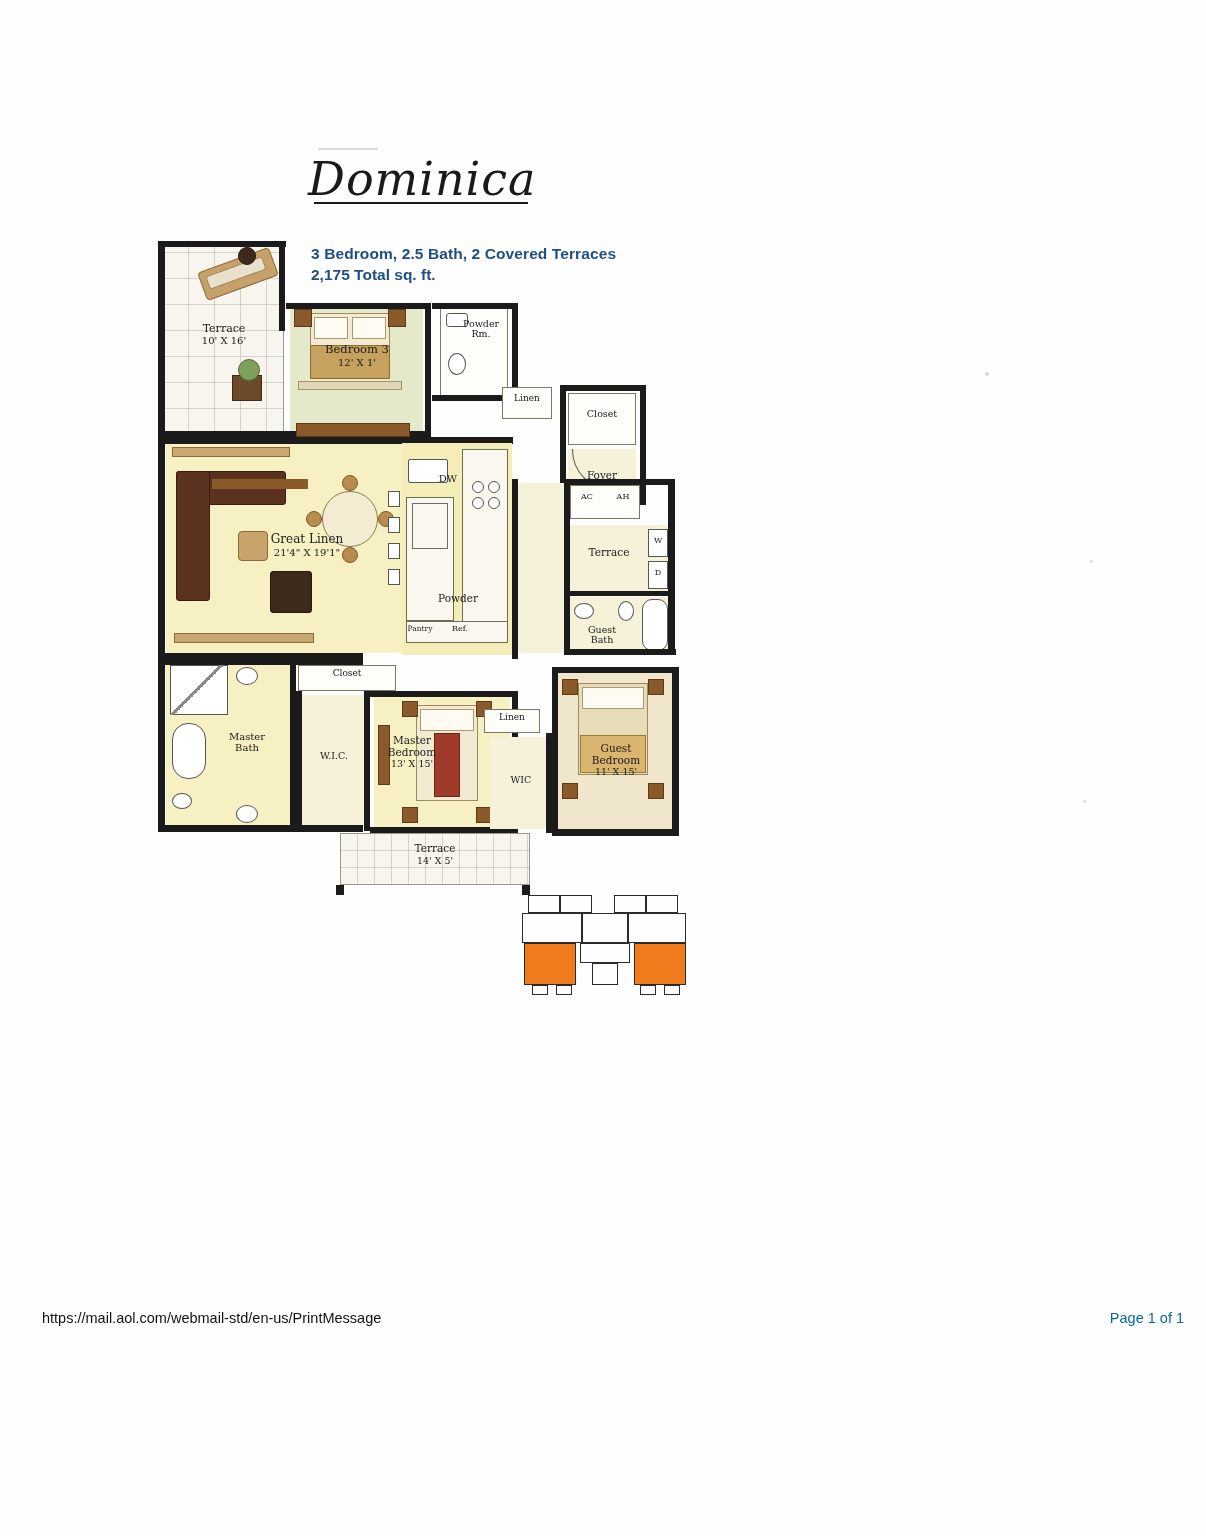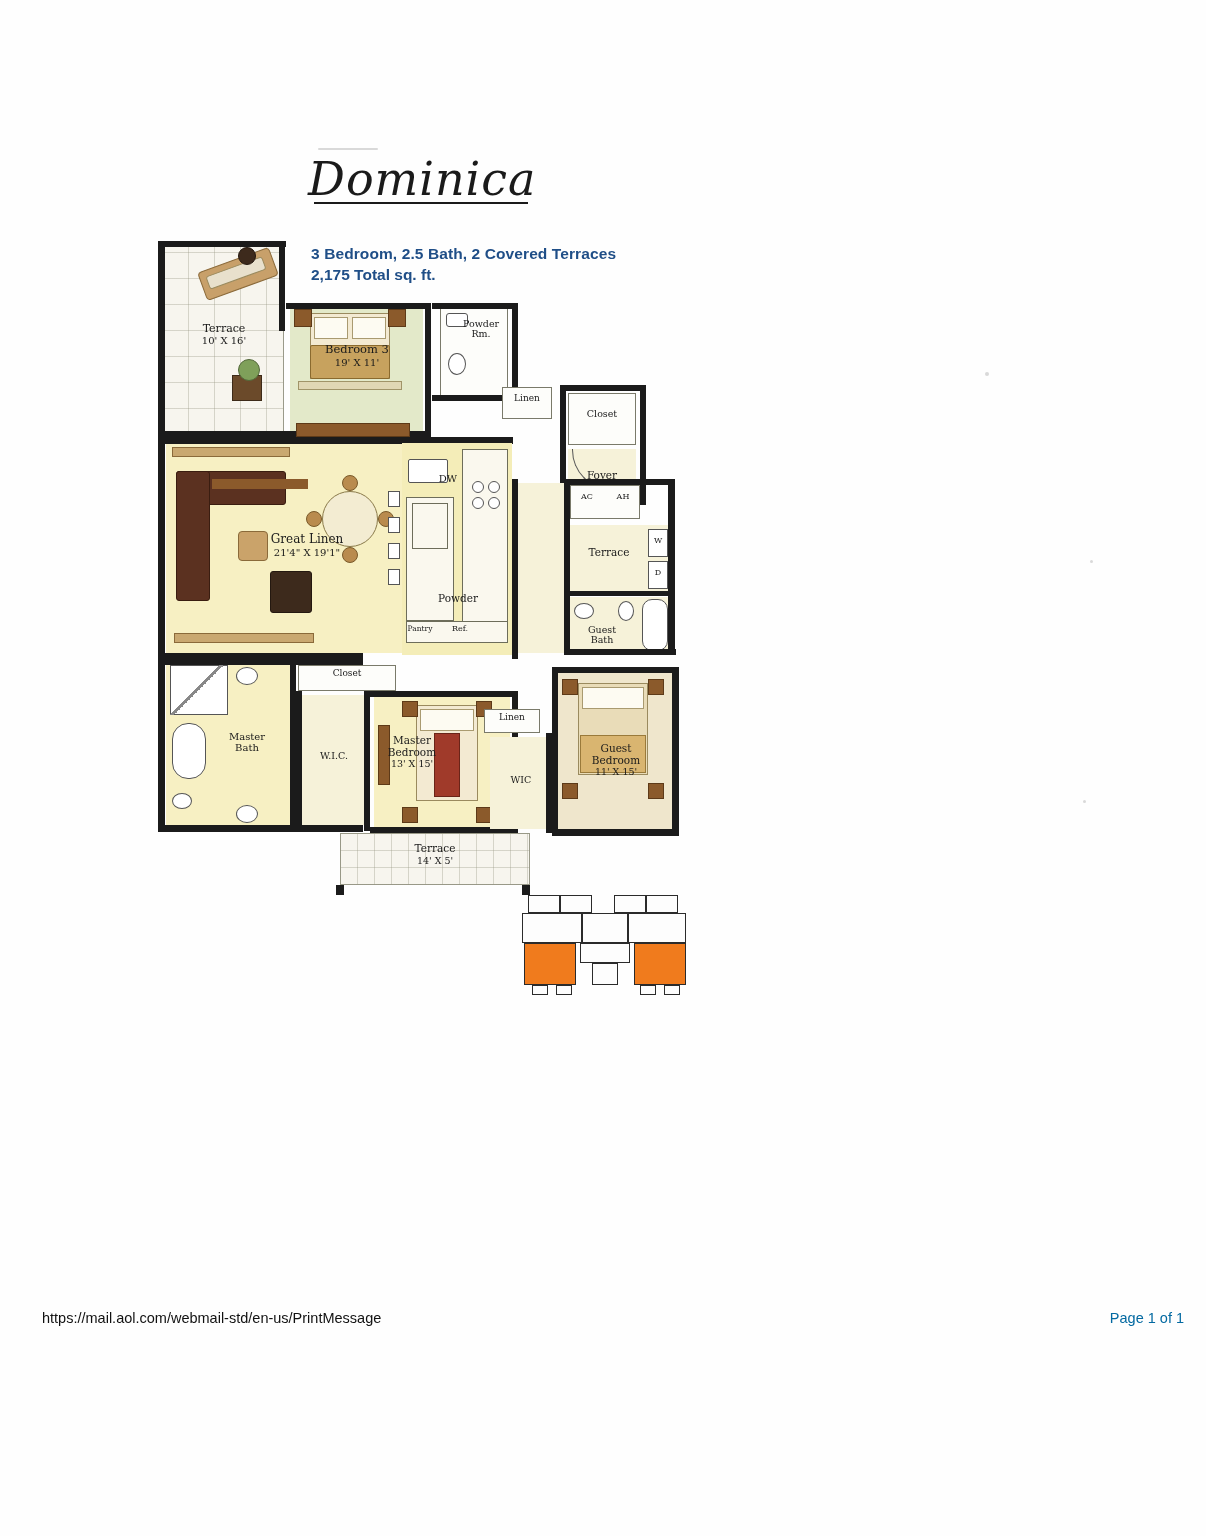--- a/index.html
+++ b/index.html
@@ -217,21 +217,21 @@
 
     <div class="fu bedw" style="left:160px; top:78px; width:80px; height:66px;"></div>
     <div class="fu" style="left:164px; top:82px; width:34px; height:22px; background:#fdfbf2; border:1px solid #a99a70;"></div>
     <div class="fu" style="left:202px; top:82px; width:34px; height:22px; background:#fdfbf2; border:1px solid #a99a70;"></div>
     <div class="fu bed" style="left:160px; top:110px; width:80px; height:34px; background:#c7a25e;"></div>
     <div class="fu wood" style="left:144px; top:74px; width:18px; height:18px;"></div>
     <div class="fu wood" style="left:238px; top:74px; width:18px; height:18px;"></div>
     <div class="fu" style="left:148px; top:146px; width:104px; height:9px; background:#e0d7b4; border:1px solid #a09468;"></div>
     <div class="fu wood" style="left:146px; top:188px; width:114px; height:14px;"></div>
 
-    <div class="lbl" style="left:150px; top:108px; width:114px; font-size:11.5px;"><span>Bedroom 3</span><br><span style="font-size:10px">19' X 11'</span></div>
+    <div class="lbl" style="left:150px; top:108px; width:114px; font-size:11.5px;"><span>Bedroom 3</span><br><span style="font-size:10px">12' X 1'</span></div>
 
     <div class="rm f-white" style="left:290px; top:72px; width:68px; height:92px; border:1px solid #7a7a6a;"></div>
     <div class="wall" style="left:282px; top:68px; width:86px; height:6px;"></div>
     <div class="wall" style="left:362px; top:68px; width:6px; height:100px;"></div>
     <div class="wall" style="left:282px; top:160px; width:86px; height:6px;"></div>
     <div class="fu fix" style="left:296px; top:78px; width:22px; height:14px; border-radius:3px;"></div>
     <div class="fu fix circ" style="left:298px; top:118px; width:18px; height:22px;"></div>
     <div class="lbl" style="left:300px; top:84px; width:62px; font-size:9.5px;"><span>Powder
 Rm.</span></div>
 

